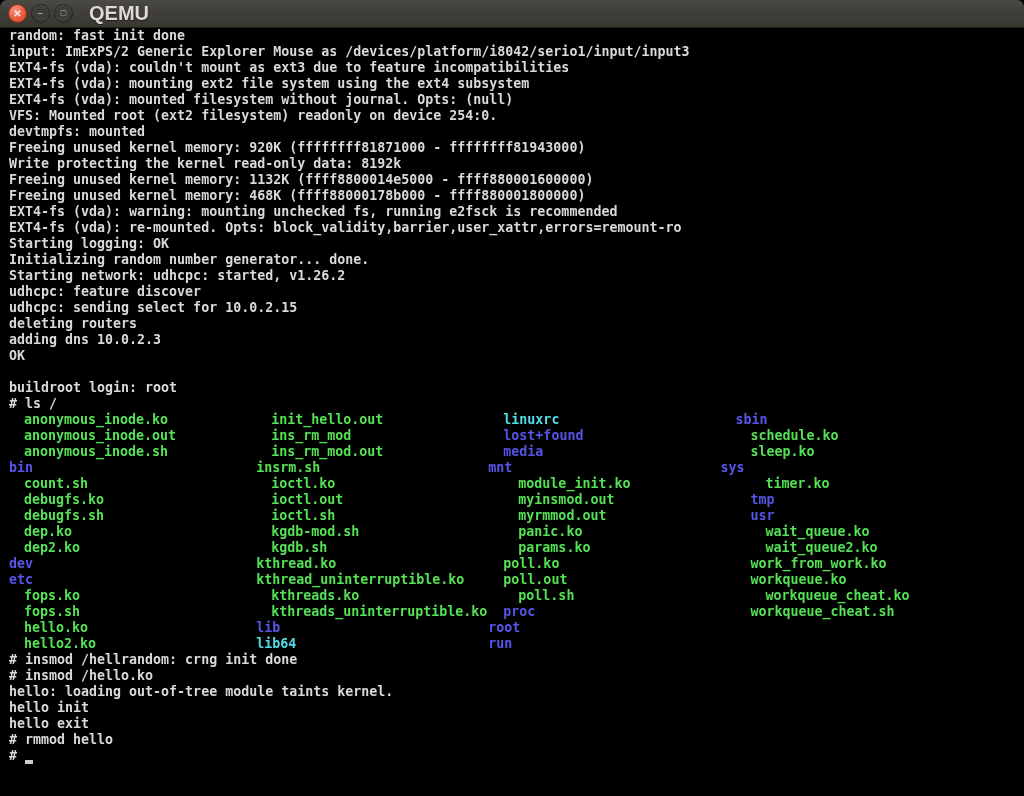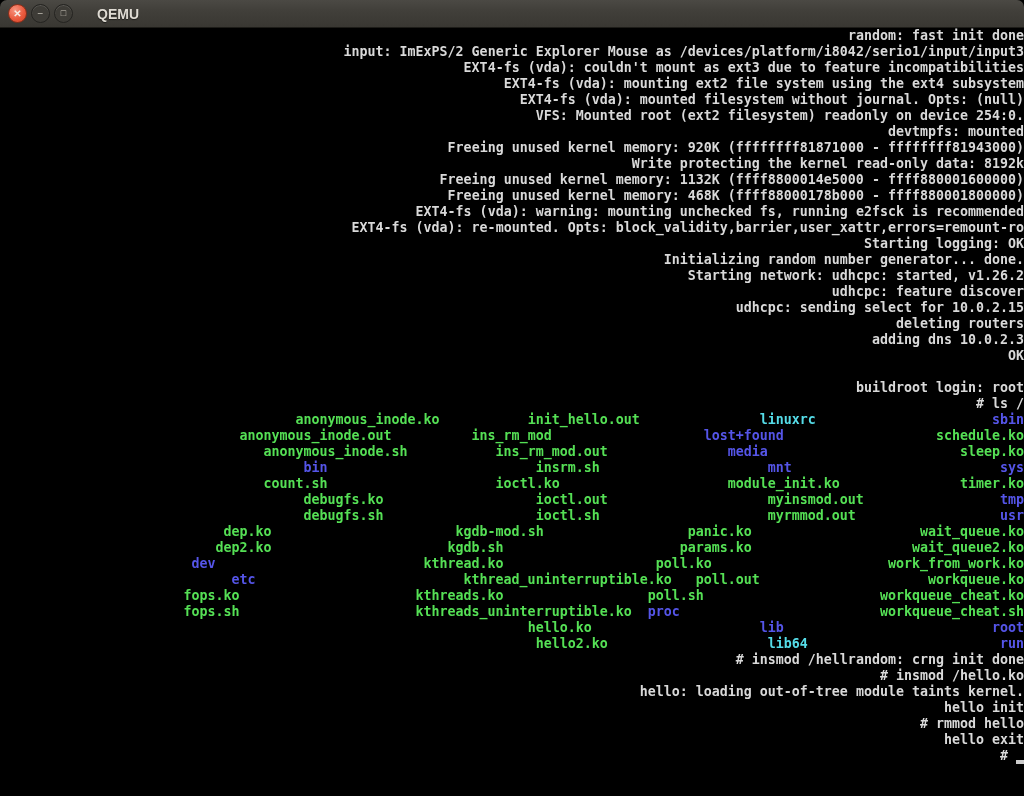--- a/index.html
+++ b/index.html
@@ -27,36 +27,35 @@
   .wbtn-close {
     background:radial-gradient(circle at 35% 30%, #f69580 0%, #ea5a3e 55%, #cf4326 100%);
     border:1px solid #8e2f1a; color:#f7ece5; font-weight:bold;
   }
   .wbtn-plain {
     background:#3e3c37; border:1px solid #242320; color:#c9c4b9;
     box-shadow:inset 0 1px 0 rgba(255,255,255,0.14);
   }
   .wbtn-max { font-size:9px; }
   .title {
-    margin-left:20px; color:#dfdbd3; font-weight:bold; font-size:14px;
+    margin-left:12px; color:#dfdbd3; font-weight:bold; font-size:20px;
     text-shadow:0 1px 1px rgba(0,0,0,0.5);
   }
 
   
   .terminal {
     height:768px; background:var(--term-bg,#000);
-    padding-left:1px;
+    padding-left:9px;
     font-family:"DejaVu Sans Mono", monospace;
     font-size:13.3px; font-weight:bold; line-height:16px;
     overflow:hidden;
-    text-align:right;
   }
   .line { height:16px; white-space:pre; }
   .fg   { color:var(--fg,#d9d9d9); }
-  .exec { color:var(--exec,#55e055); }
+  .exec { color:var(--exec,#55e055);margin-left:15px; }
   .dir  { color:var(--dir,#5555e8); }
   .link { color:var(--link,#55dce8); }
   .cursor {
     display:inline-block; width:8px; height:16px; vertical-align:bottom;
     background:linear-gradient(transparent 12px, #cccccc 12px);
   }
 </style>
 </head>
 <body>
 
@@ -113,19 +112,19 @@
         <div class="line"><span class="dir">dev</span><span class="fg">                          </span><span class="exec">kthread.ko</span><span class="fg">                   </span><span class="exec">poll.ko</span><span class="fg">                      </span><span class="exec">work_from_work.ko</span></div>
         <div class="line"><span class="dir">etc</span><span class="fg">                          </span><span class="exec">kthread_uninterruptible.ko</span><span class="fg">   </span><span class="exec">poll.out</span><span class="fg">                     </span><span class="exec">workqueue.ko</span></div>
         <div class="line"><span class="exec">fops.ko</span><span class="fg">                      </span><span class="exec">kthreads.ko</span><span class="fg">                  </span><span class="exec">poll.sh</span><span class="fg">                      </span><span class="exec">workqueue_cheat.ko</span></div>
         <div class="line"><span class="exec">fops.sh</span><span class="fg">                      </span><span class="exec">kthreads_uninterruptible.ko</span><span class="fg">  </span><span class="dir">proc</span><span class="fg">                         </span><span class="exec">workqueue_cheat.sh</span></div>
         <div class="line"><span class="exec">hello.ko</span><span class="fg">                     </span><span class="dir">lib</span><span class="fg">                          </span><span class="dir">root</span></div>
         <div class="line"><span class="exec">hello2.ko</span><span class="fg">                    </span><span class="link">lib64</span><span class="fg">                        </span><span class="dir">run</span></div>
         <div class="line"><span class="fg"># insmod /hellrandom: crng init done</span></div>
         <div class="line"><span class="fg"># insmod /hello.ko</span></div>
         <div class="line"><span class="fg">hello: loading out-of-tree module taints kernel.</span></div>
         <div class="line"><span class="fg">hello init</span></div>
+        <div class="line"><span class="fg">hello exit</span></div>
         <div class="line"><span class="fg"># rmmod hello</span></div>
-        <div class="line"><span class="fg">hello exit</span></div>
         <div class="line"><span class="fg"># </span><span class="cursor"></span></div>
       </div>
   </div>
 
 </div>
 
 </body></html>

